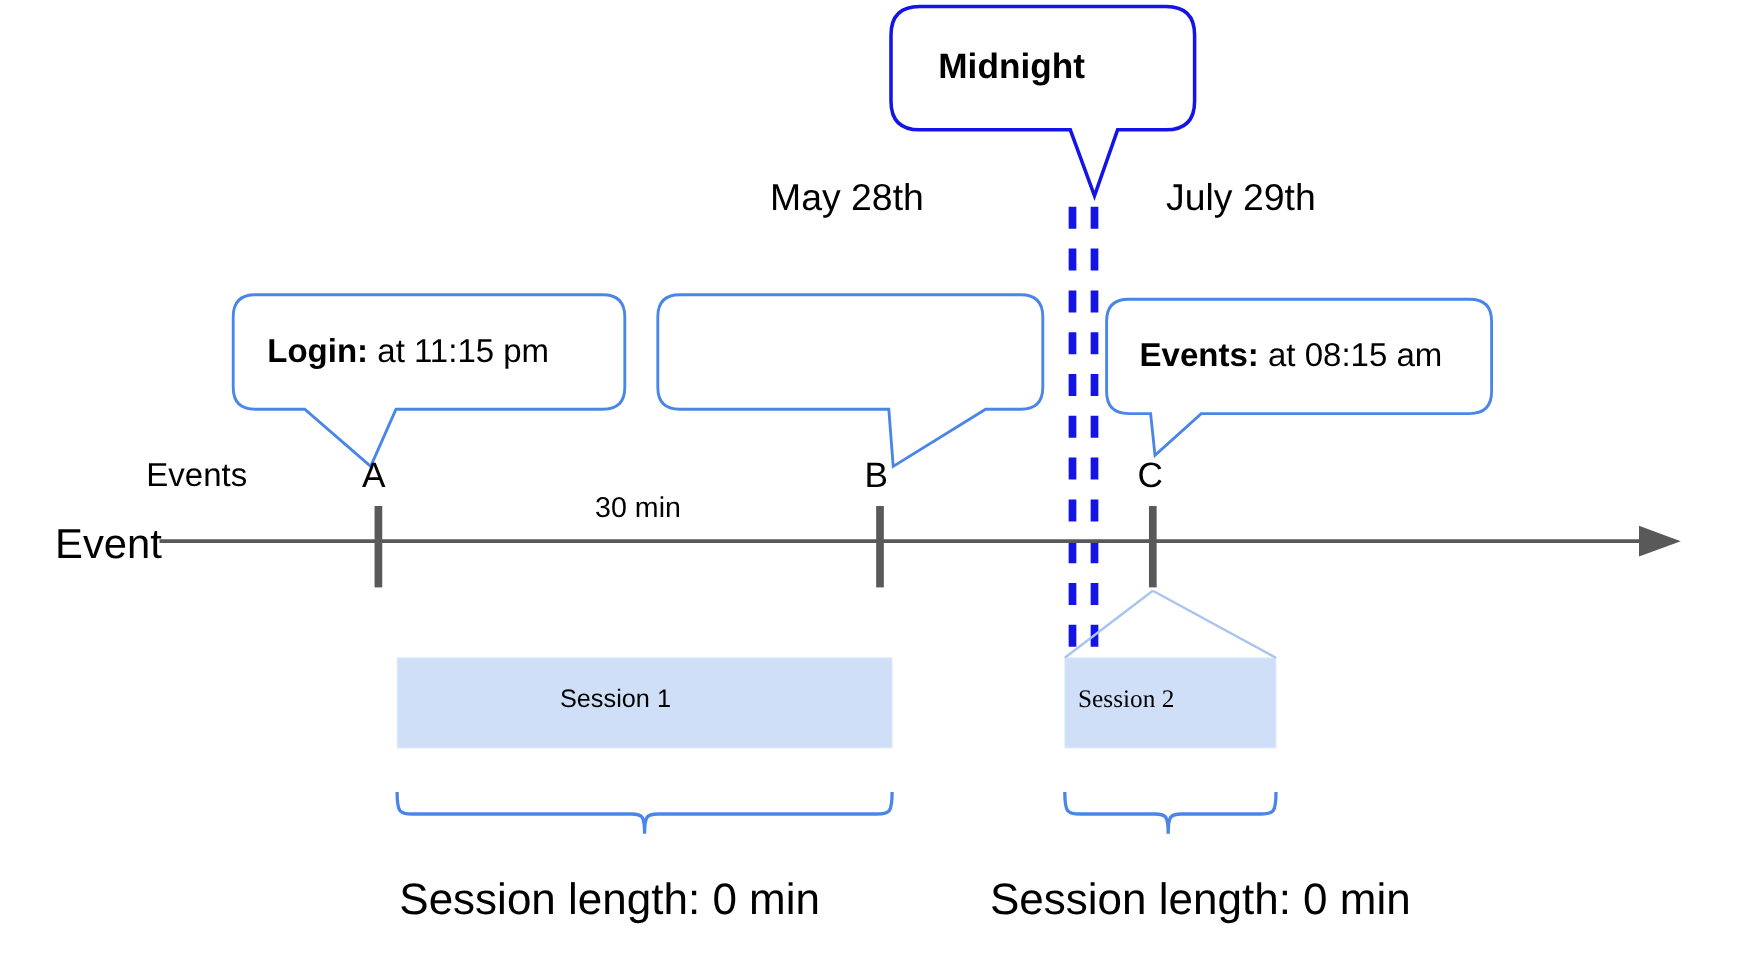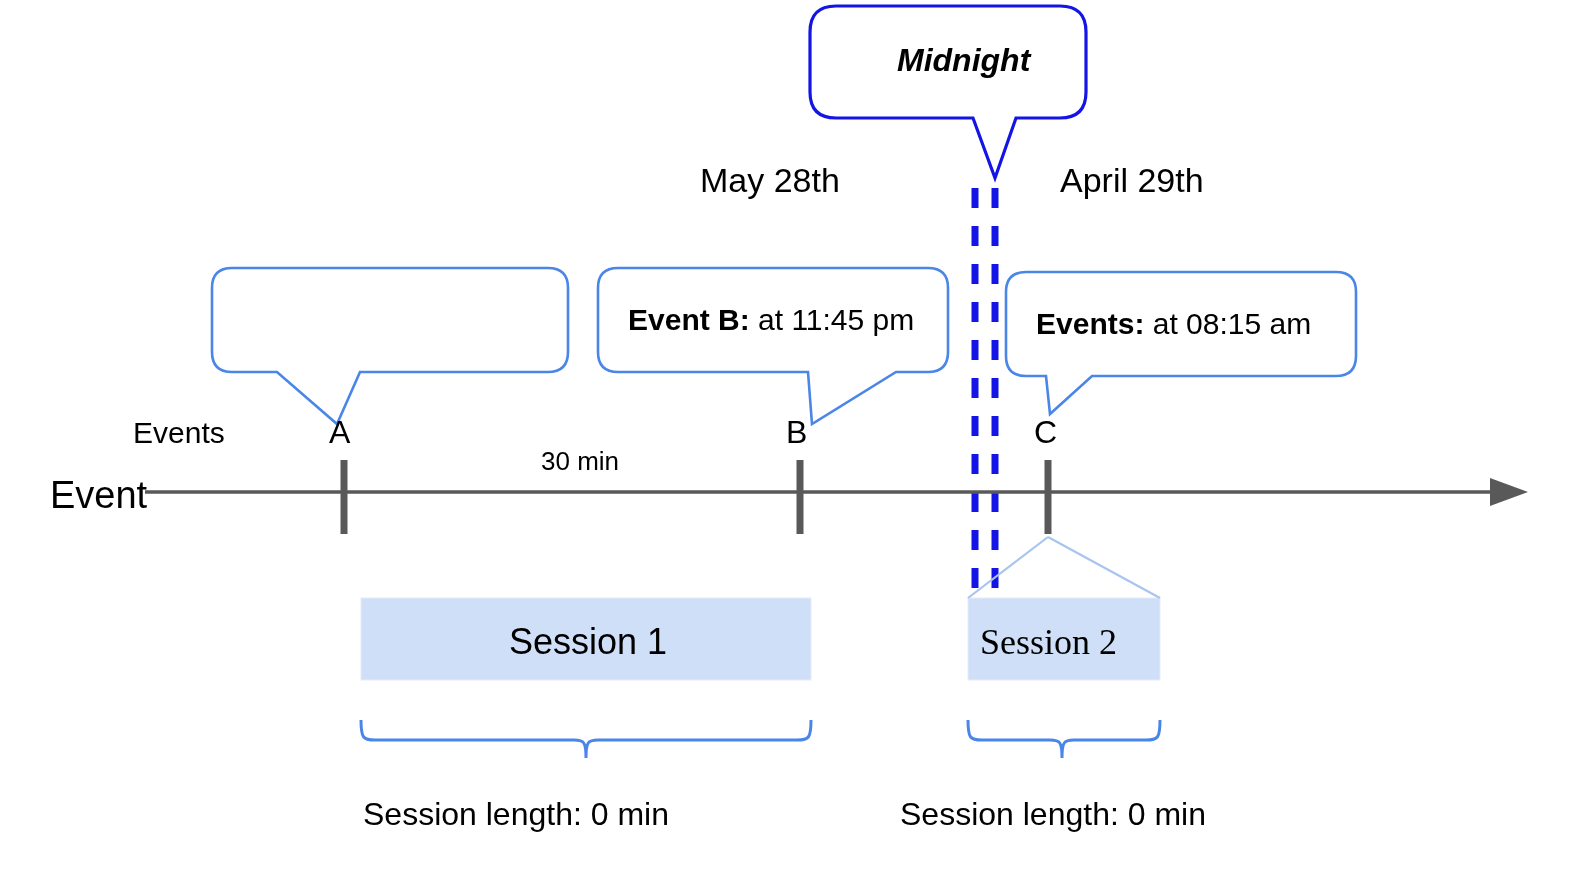--- a/index.html
+++ b/index.html
@@ -47,24 +47,24 @@
     font-size: 30px;
     text-align: center;
   }
   .evt-letter {
     font-size: 32px;
   }
   .dur-label {
     font-size: 26px;
   }
   .session-label {
-    font-size: 36px;
+    font-size: 23px;
   }
   .length-label {
-    font-size: 32px;
+    font-size: 40px;
   }
   .midnight-text {
     font-size: 32px;
     font-weight: bold;
   }
 </style>
 </head>
 <body>
 
 <div id="stage">
@@ -172,30 +172,30 @@
                C 968 738 970 740 982 740
                L 1050 740
                C 1060 740 1062 742 1062 758
                C 1062 742 1064 740 1074 740
                L 1146 740
                C 1158 740 1160 738 1160 720" fill="none" stroke="#4a86e8" stroke-width="3"></path>
     </g>
 
   </svg>
 
-  <div class="lbl midnight-text" style="left:897px; top:44px;font-style:italic;">Midnight</div>
+  <div class="lbl midnight-text" style="left:853px; top:44px;">Midnight</div>
 
   <div class="lbl date-label" style="left:700px; top:163px;">May 28th</div>
 
-  <div class="lbl date-label" style="left:1060px; top:163px;">April 29th</div>
-
-
-  <div class="callout-text" style="left:628px; top:305px;">
-    <b>Event B:</b><span> at 11:45 pm</span>
+  <div class="lbl date-label" style="left:1060px; top:163px;">July 29th</div>
+
+  <div class="callout-text" style="left:243px; top:305px;">
+    <b>Login:</b><span> at 11:15 pm</span>
   </div>
+
 
   <div class="callout-text" style="left:1036px; top:309px;">
     <b>Events:</b><span> at 08:15 am</span>
   </div>
 
   <div class="lbl events-name" style="left:133px; top:418px;">Events</div>
 
   <div class="lbl axis-name" style="left:50px; top:476px;">Event</div>
 
   <div class="lbl evt-letter" style="left:329px; top:416px;">A</div>

